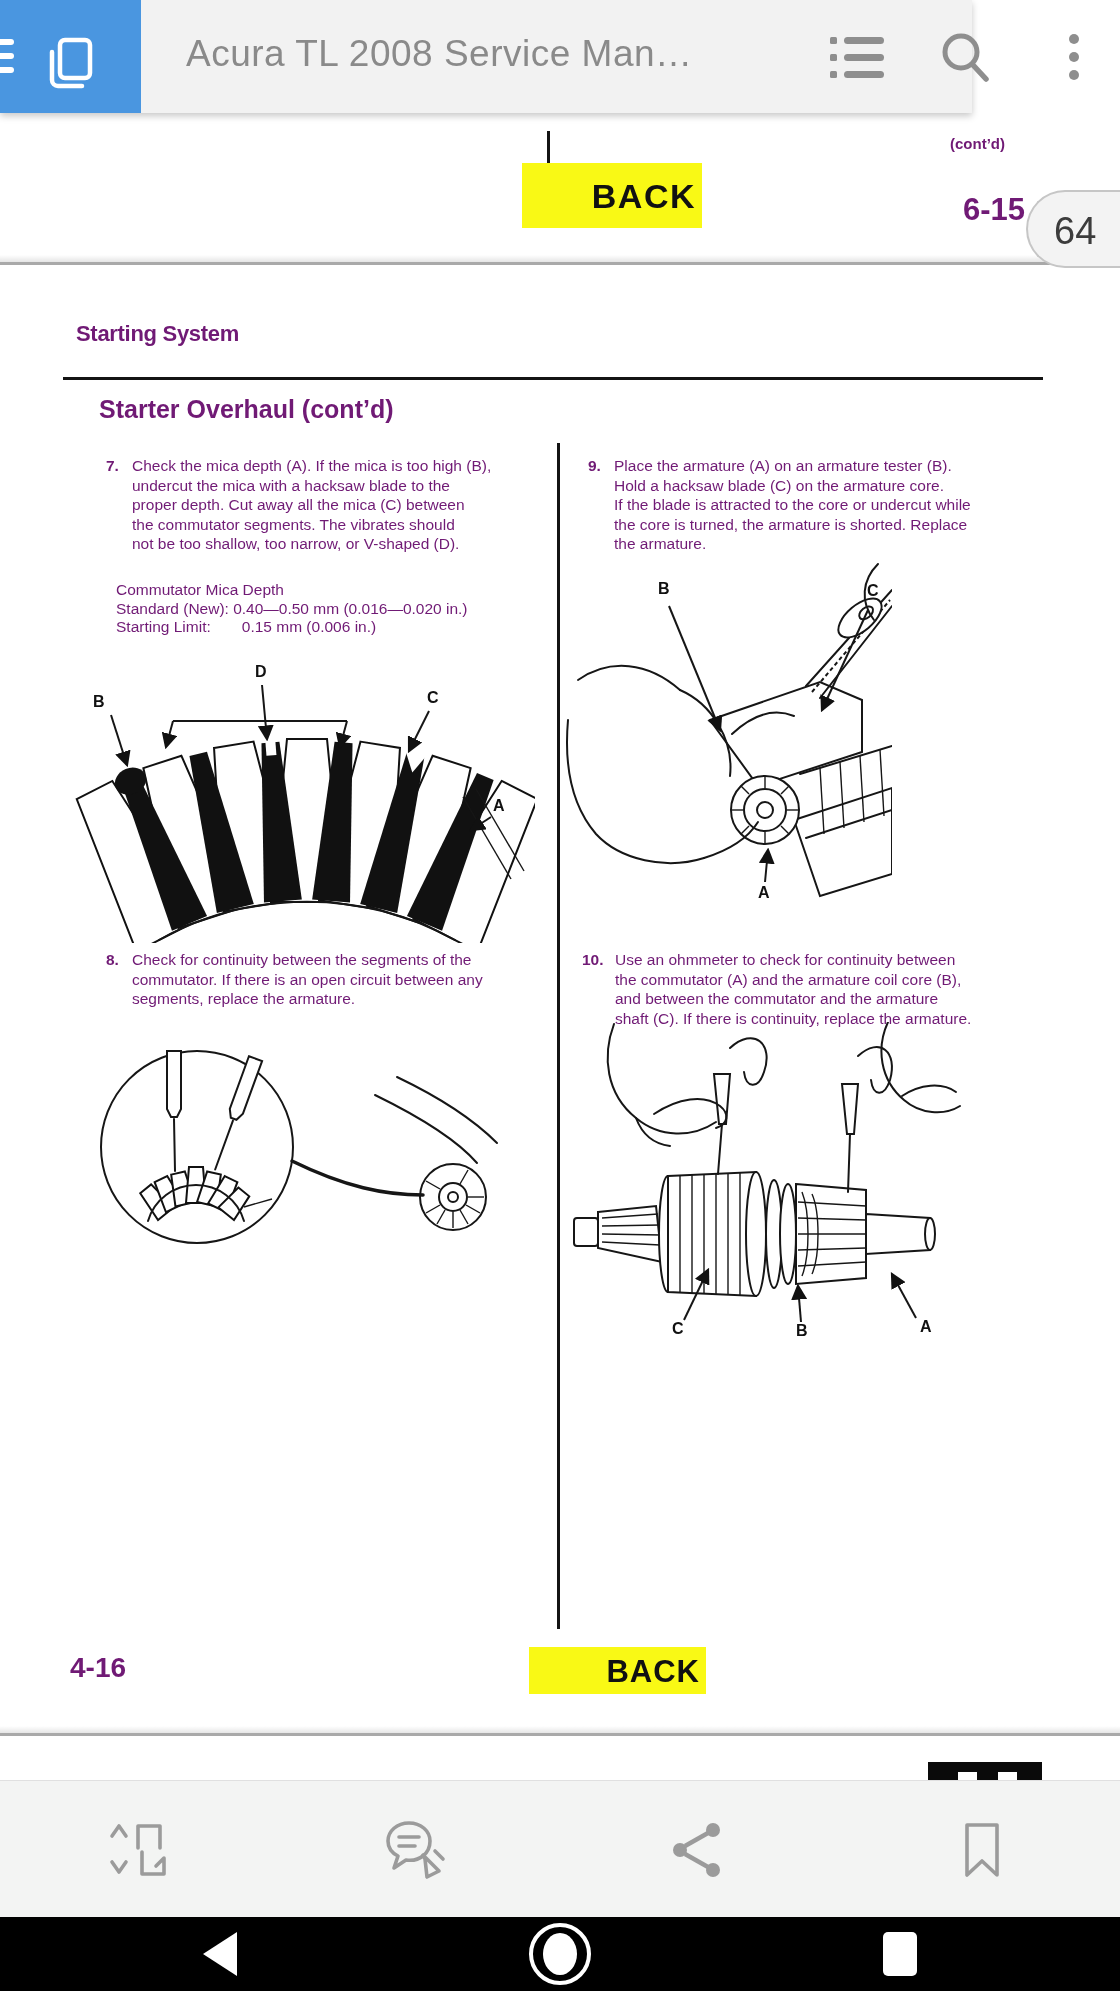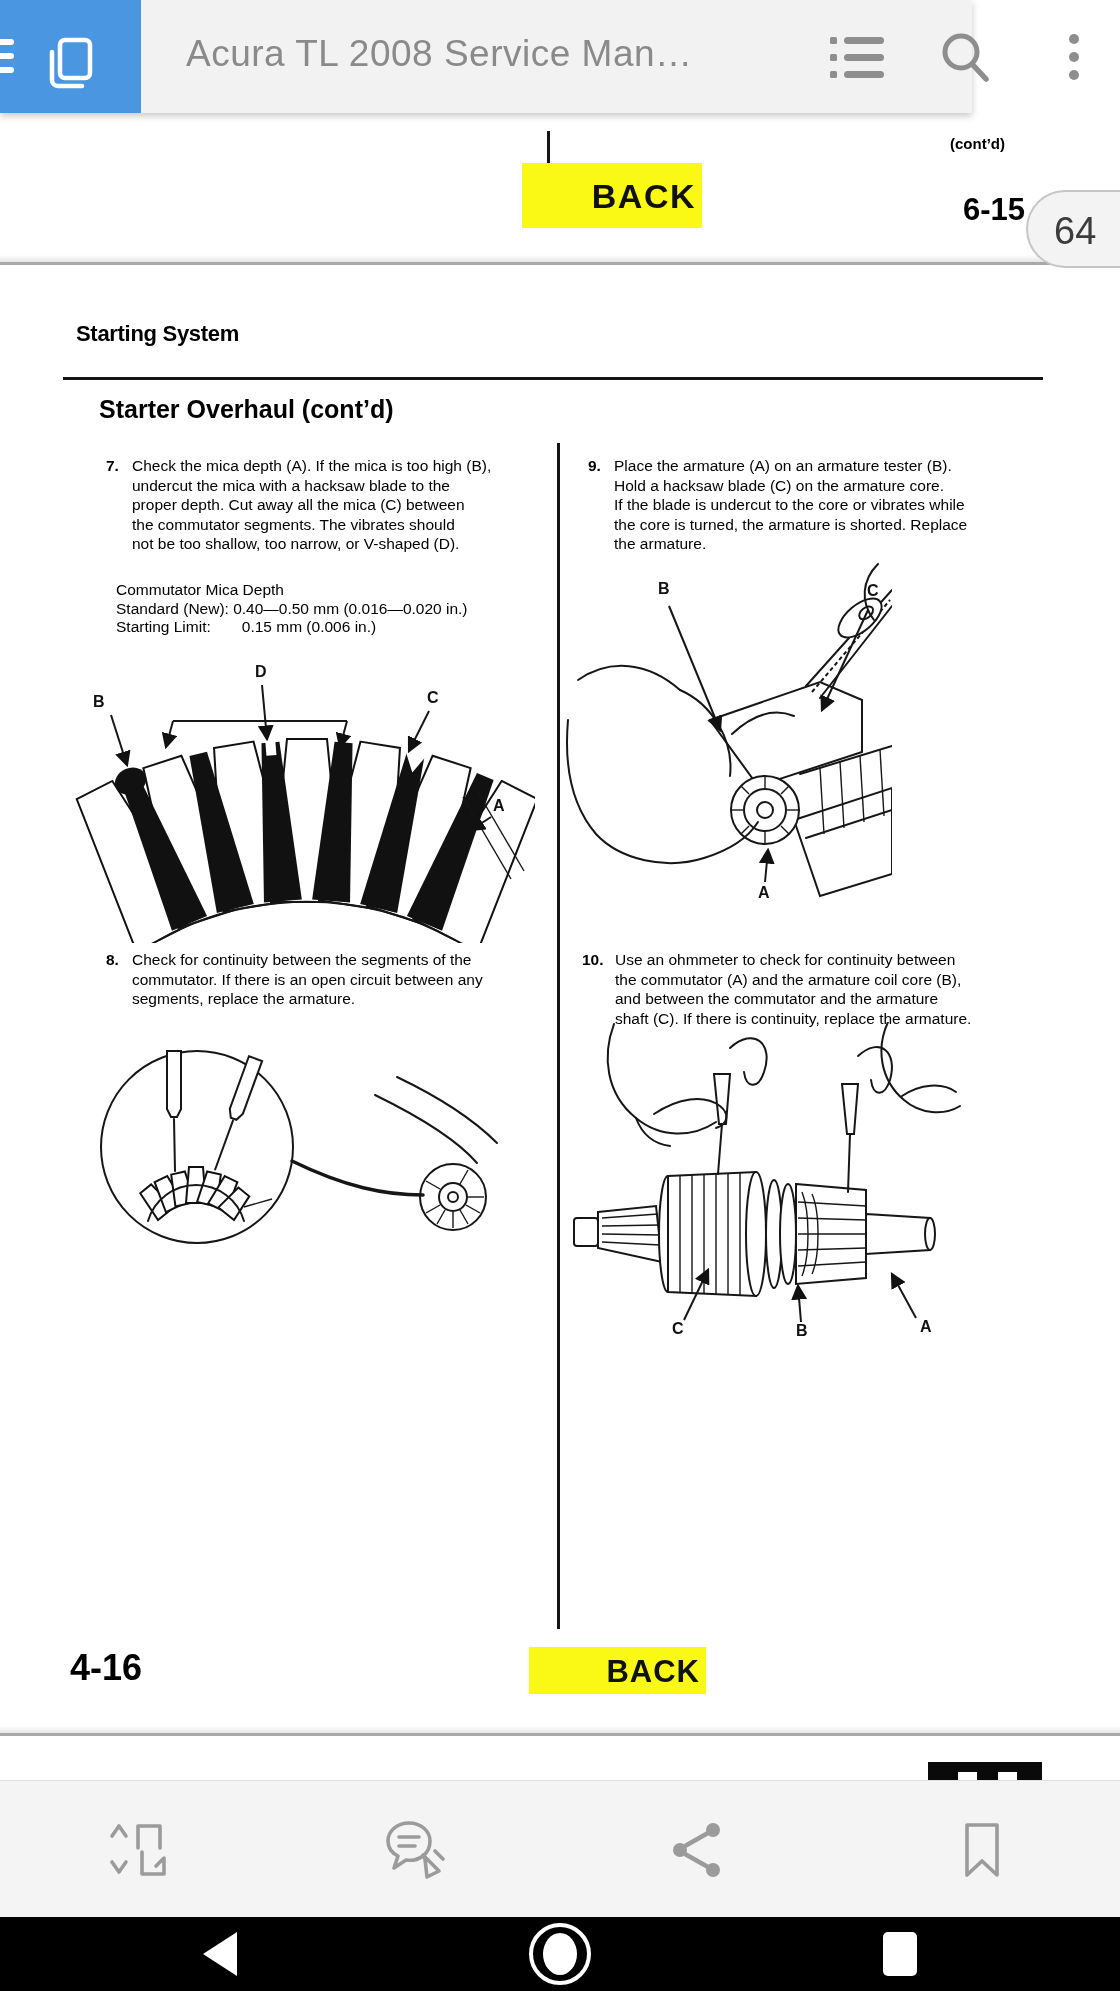--- a/index.html
+++ b/index.html
@@ -11,21 +11,21 @@
   .appbar{position:absolute;left:0;top:0;width:972px;height:113px;background:#f2f2f2;
           box-shadow:0 3px 7px rgba(0,0,0,.22);z-index:30;}
   .appbar-blue{position:absolute;left:0;top:0;width:141px;height:113px;background:#4a96e0;overflow:hidden;}
   .hamburger{position:absolute;left:-10px;top:39px;width:24px;}
   .hamburger .bar{height:6px;background:#fff;border-radius:3px;margin-bottom:8px;}
   .appbar-title{position:absolute;left:186px;top:33px;font-size:37px;color:#8a8a8a;
                 white-space:nowrap;letter-spacing:0.5px;}
   .iconbtn{position:absolute;top:0;height:113px;width:90px;}
 
   
-  .doc-text{position:absolute;color:#000000;font-size:15.5px;line-height:19.5px;white-space:nowrap;}
+  .doc-text{position:absolute;color:#701a75;font-size:15.5px;line-height:19.5px;white-space:nowrap;}
   .step{display:flex;}
   .step .num{font-weight:bold;width:26px;flex:none;}
   .step10 .num{width:33px;}
   .back-btn{position:absolute;background:#f9f915;color:#111;font-weight:bold;text-align:right;
             border:none;cursor:pointer;font-family:"Liberation Sans",sans-serif;}
   .back-top{left:522px;top:163px;width:180px;height:65px;font-size:34px;letter-spacing:1.5px;line-height:65px;}
   .back-bottom{left:529px;top:1647px;width:177px;height:47px;font-size:31px;letter-spacing:1px;line-height:47px;}
   .page-sep{position:absolute;left:0;width:1120px;z-index:5;}
   .sep-line{height:3px;background:#a9a9a9;}
   .sep-shadow{height:7px;background:linear-gradient(rgba(0,0,0,0.0),rgba(0,0,0,0.10));}
@@ -138,21 +138,21 @@
       <div>
         <span>Starting Limit:</span><span style="display:inline-block;width:31px"></span><span>0.15 mm (0.006 in.)</span>
       </div>
     </div>
 
     <div class="doc-text step" style="left:588px;top:456px">
       <span class="num">9.</span>
       <span>
         <div>Place the armature (A) on an armature tester (B).</div>
         <div>Hold a hacksaw blade (C) on the armature core.</div>
-        <div>If the blade is undercut to the core or vibrates while</div>
+        <div>If the blade is attracted to the core or undercut while</div>
         <div>the core is turned, the armature is shorted. Replace</div>
         <div>the armature.</div>
       </span>
     </div>
 
     <div class="doc-text step" style="left:106px;top:950px">
       <span class="num">8.</span>
       <span>
         <div>Check for continuity between the segments of the</div>
         <div>commutator. If there is an open circuit between any</div>
@@ -378,21 +378,21 @@
       <path class="ln" d="M 330 0 C 318 26 322 58 346 78 C 362 92 386 94 402 84"></path>
       <path class="ln" d="M 344 74 C 362 62 384 60 398 70"></path>
       <text class="lbl" x="114" y="312">C</text>
       <line class="arrow" x1="126" y1="298" x2="150" y2="248" marker-end="url(#ah)"></line>
       <text class="lbl" x="238" y="314">B</text>
       <line class="arrow" x1="243" y1="300" x2="240" y2="264" marker-end="url(#ah)"></line>
       <text class="lbl" x="362" y="310">A</text>
       <line class="arrow" x1="358" y1="296" x2="334" y2="252" marker-end="url(#ah)"></line>
     </svg>
 
-    <div class="doc-text" style="left:70px;top:1658px;font-weight:bold;font-size:36px">4-16</div>
+    <div class="doc-text" style="left:70px;top:1658px;font-weight:bold;font-size:28px">4-16</div>
     <button class="back-btn back-bottom">BACK</button>
   </div>
 
   <div class="page-sep" style="top:1726px">
     <div class="sep-shadow"></div>
       <div class="sep-line"></div>
   </div>
 
   <div class="peek">
     <div class="notch" style="left:30px"></div>

